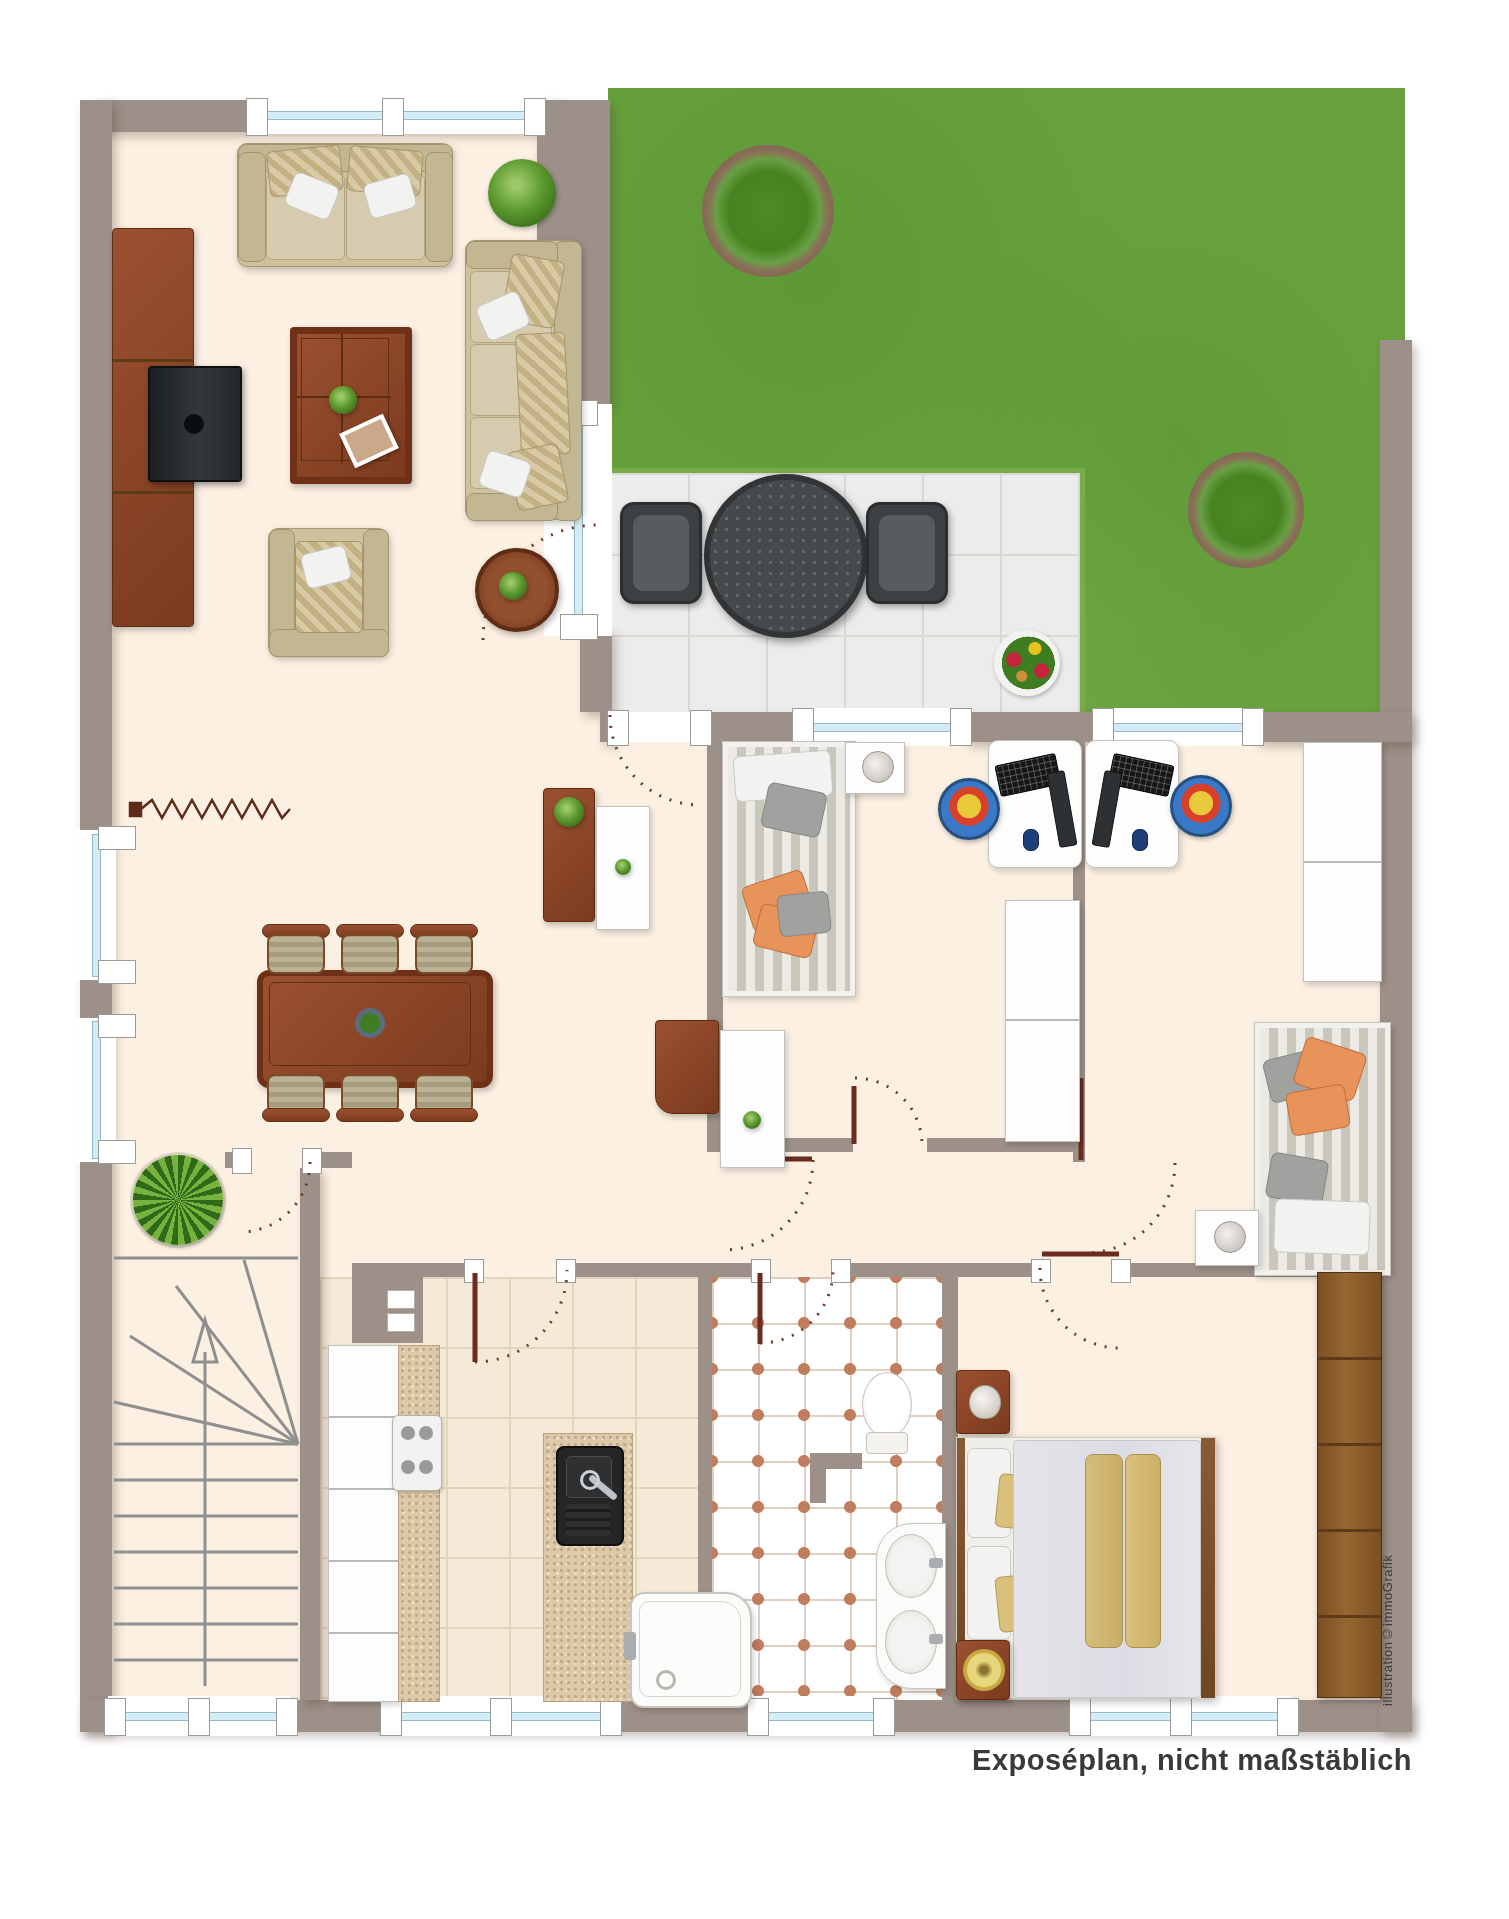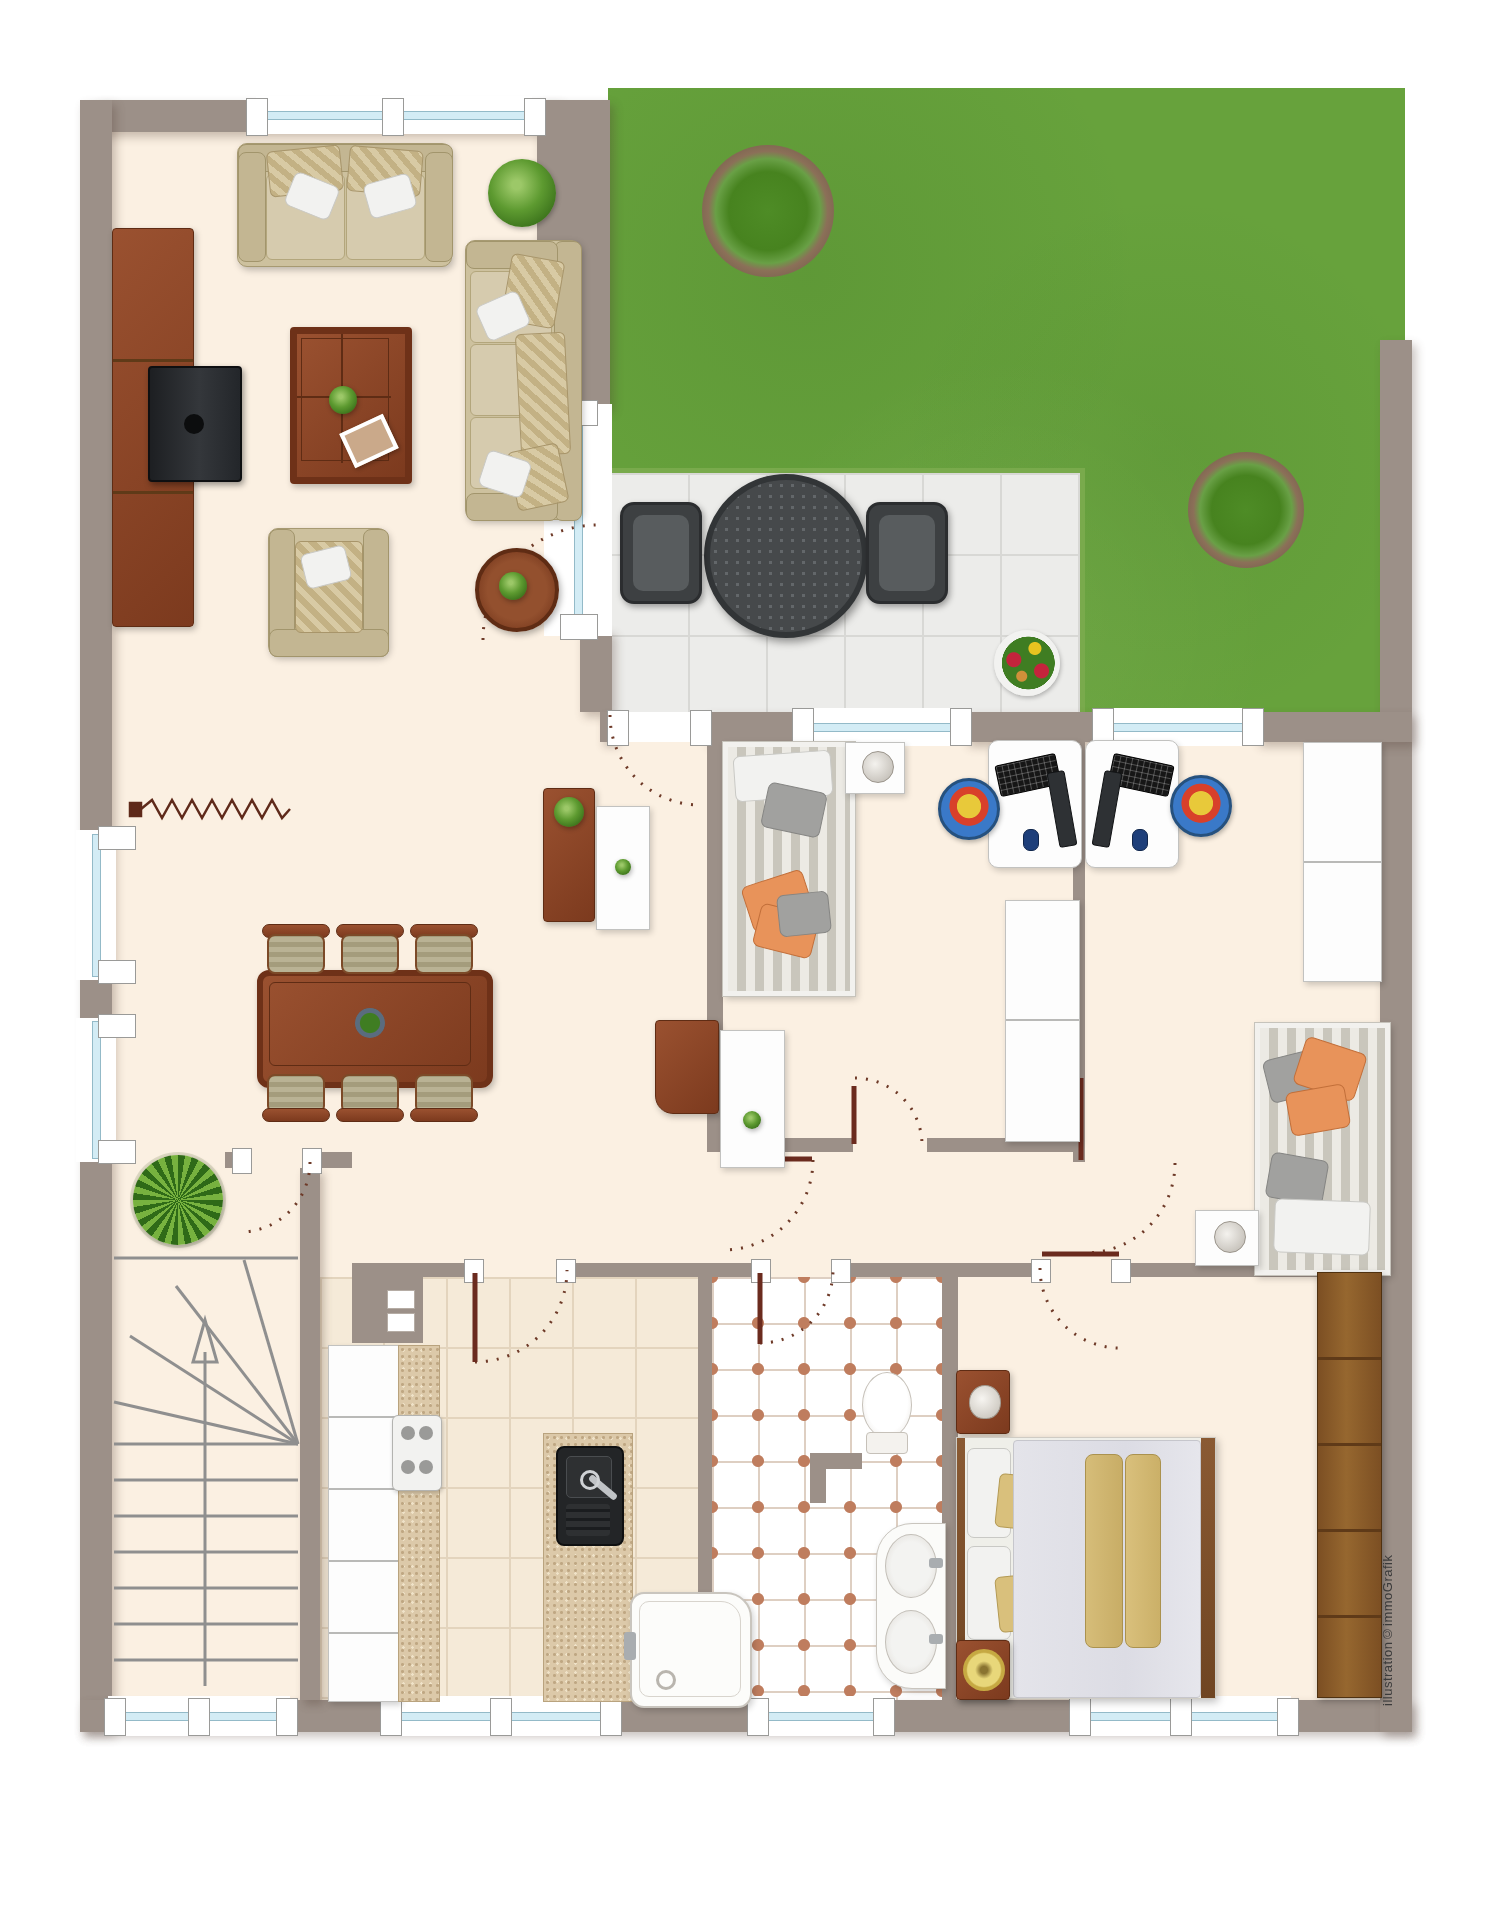--- a/index.html
+++ b/index.html
@@ -409,15 +409,16 @@
   <div class="abs wood" style="left:956px;top:1640px;width:52px;height:58px;">
     <div class="abs" style="left:6px;top:8px;width:42px;height:42px;border-radius:50%;background:radial-gradient(circle,#8a7430 12%,#e8d77a 30% 55%,#c6a942 60% 80%,#e8d77a 85%);"></div>
   </div>
   <div class="abs" style="left:1317px;top:1272px;width:63px;height:424px;background:linear-gradient(90deg,#7c4f23,#96672f 45%,#7c4f23);border:1px solid #4f3110;box-shadow:2px 3px 7px rgba(0,0,0,.3);">
     <div class="abs wood-div" style="left:0;top:84px;width:63px;height:3px;"></div>
     <div class="abs wood-div" style="left:0;top:170px;width:63px;height:3px;"></div>
     <div class="abs wood-div" style="left:0;top:256px;width:63px;height:3px;"></div>
     <div class="abs wood-div" style="left:0;top:342px;width:63px;height:3px;"></div>
   </div>
 
+  <div class="abs caption" style="left:800px;top:1744px;width:612px;height:44px;">Exposéplan, nicht maßstäblich</div>
   <div class="abs watermark" style="left:1380px;top:1538px;width:24px;height:168px;">illustration©immoGrafik</div>
 
 </div>
 
 </body></html>

